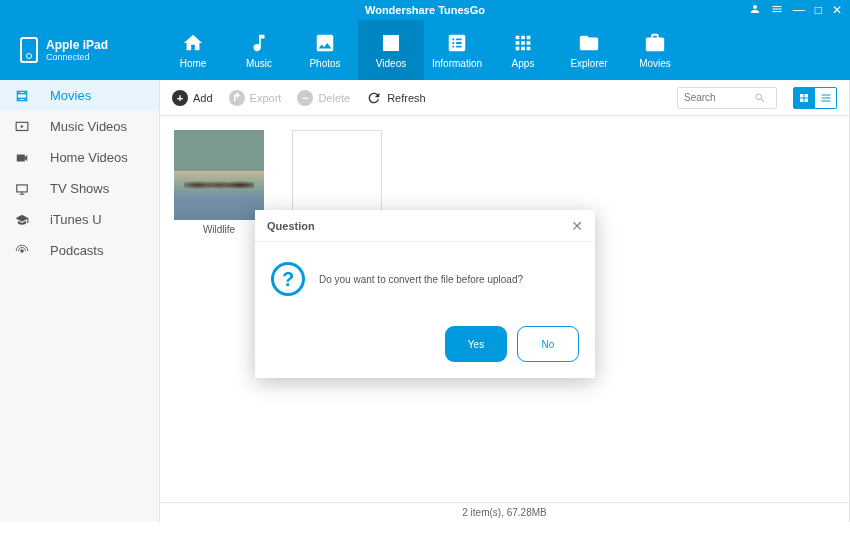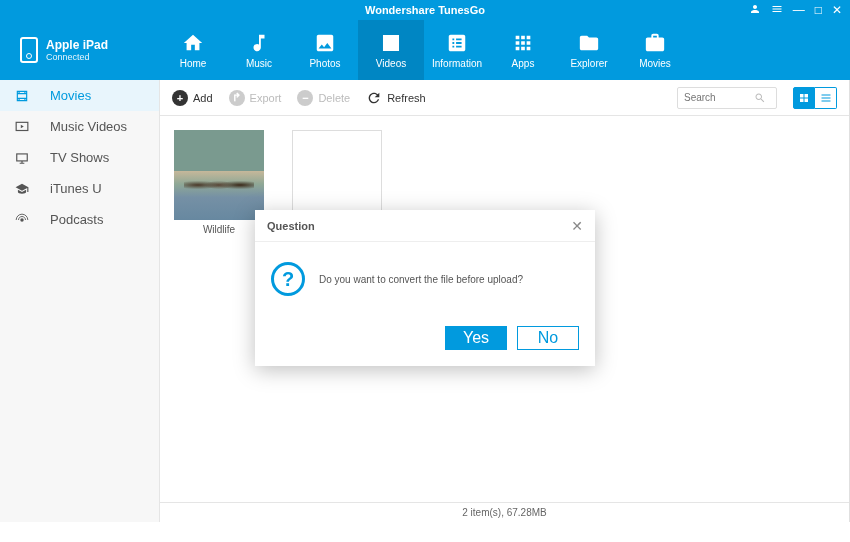--- a/index.html
+++ b/index.html
@@ -63,21 +63,21 @@
 
 .dialog-overlay { position: absolute; top: 0; left: 0; right: 0; bottom: 0; display: flex; align-items: flex-start; justify-content: center; padding-top: 210px; pointer-events: none; }
 .dialog { width: 340px; background: #fff; box-shadow: 0 4px 20px rgba(0,0,0,0.25); pointer-events: auto; }
 .dialog-header { height: 32px; display: flex; align-items: center; justify-content: space-between; padding: 0 12px; border-bottom: 1px solid #eee; }
 .dialog-title { font-size: 11px; font-weight: bold; color: #555; }
 .dialog-close { font-size: 14px; color: #888; cursor: pointer; }
 .dialog-body { padding: 20px 16px; display: flex; align-items: center; gap: 14px; }
 .dialog-icon { width: 34px; height: 34px; border: 3px solid #019ade; border-radius: 50%; display: flex; align-items: center; justify-content: center; color: #019ade; font-size: 20px; font-weight: bold; flex-shrink: 0; }
 .dialog-msg { font-size: 10px; color: #555; }
 .dialog-footer { padding: 10px 16px 16px; display: flex; justify-content: flex-end; gap: 10px; }
-.dialog-btn { width: 62px; height: 24px; border-radius: 0; font-size: 16px; display: flex; align-items: center; justify-content: center; cursor: pointer; }
+.dialog-btn { width: 62px; height: 36px; border-radius: 9px; font-size: 10px; display: flex; align-items: center; justify-content: center; cursor: pointer; }
 .dialog-btn.primary { background: #019ade; color: #fff; }
 .dialog-btn.secondary { background: #fff; color: #019ade; border: 1px solid #019ade; }
 </style>
 </head>
 <body>
 
 <div class="titlebar">
   <span class="titlebar-title">Wondershare TunesGo</span>
   <div class="titlebar-controls">
     <span><svg width="12" height="12" viewBox="0 0 24 24">
@@ -183,20 +183,28 @@
           <svg width="16" height="14" viewBox="0 0 24 24">
             <rect x="2" y="4" width="20" height="14" stroke="currentColor" stroke-width="2" fill="none"></rect>
             <path d="M10 8l5 3-5 3z" fill="currentColor"></path>
           </svg>
         </span>
       <span>Music Videos</span>
     </div>
     <div class="sidebar-item">
       <span class="sidebar-icon">
           <svg width="16" height="14" viewBox="0 0 24 24">
+            <path d="M17 10.5V7c0-.55-.45-1-1-1H4c-.55 0-1 .45-1 1v10c0 .55.45 1 1 1h12c.55 0 1-.45 1-1v-3.5l4 4v-11l-4 4z"></path>
+          </svg>
+        </span>
+      <span>Home Videos</span>
+    </div>
+    <div class="sidebar-item">
+      <span class="sidebar-icon">
+          <svg width="16" height="14" viewBox="0 0 24 24">
             <rect x="3" y="5" width="18" height="12" stroke="currentColor" stroke-width="2" fill="none"></rect>
             <path d="M8 21h8M12 17v4" stroke="currentColor" stroke-width="2"></path>
           </svg>
         </span>
       <span>TV Shows</span>
     </div>
     <div class="sidebar-item">
       <span class="sidebar-icon">
           <svg width="16" height="14" viewBox="0 0 24 24">
             <path d="M12 3L1 9l11 6 9-4.9V17h2V9L12 3z M5 13.2V17c0 1.7 3.1 3 7 3s7-1.3 7-3v-3.8l-7 3.8-7-3.8z"></path>

